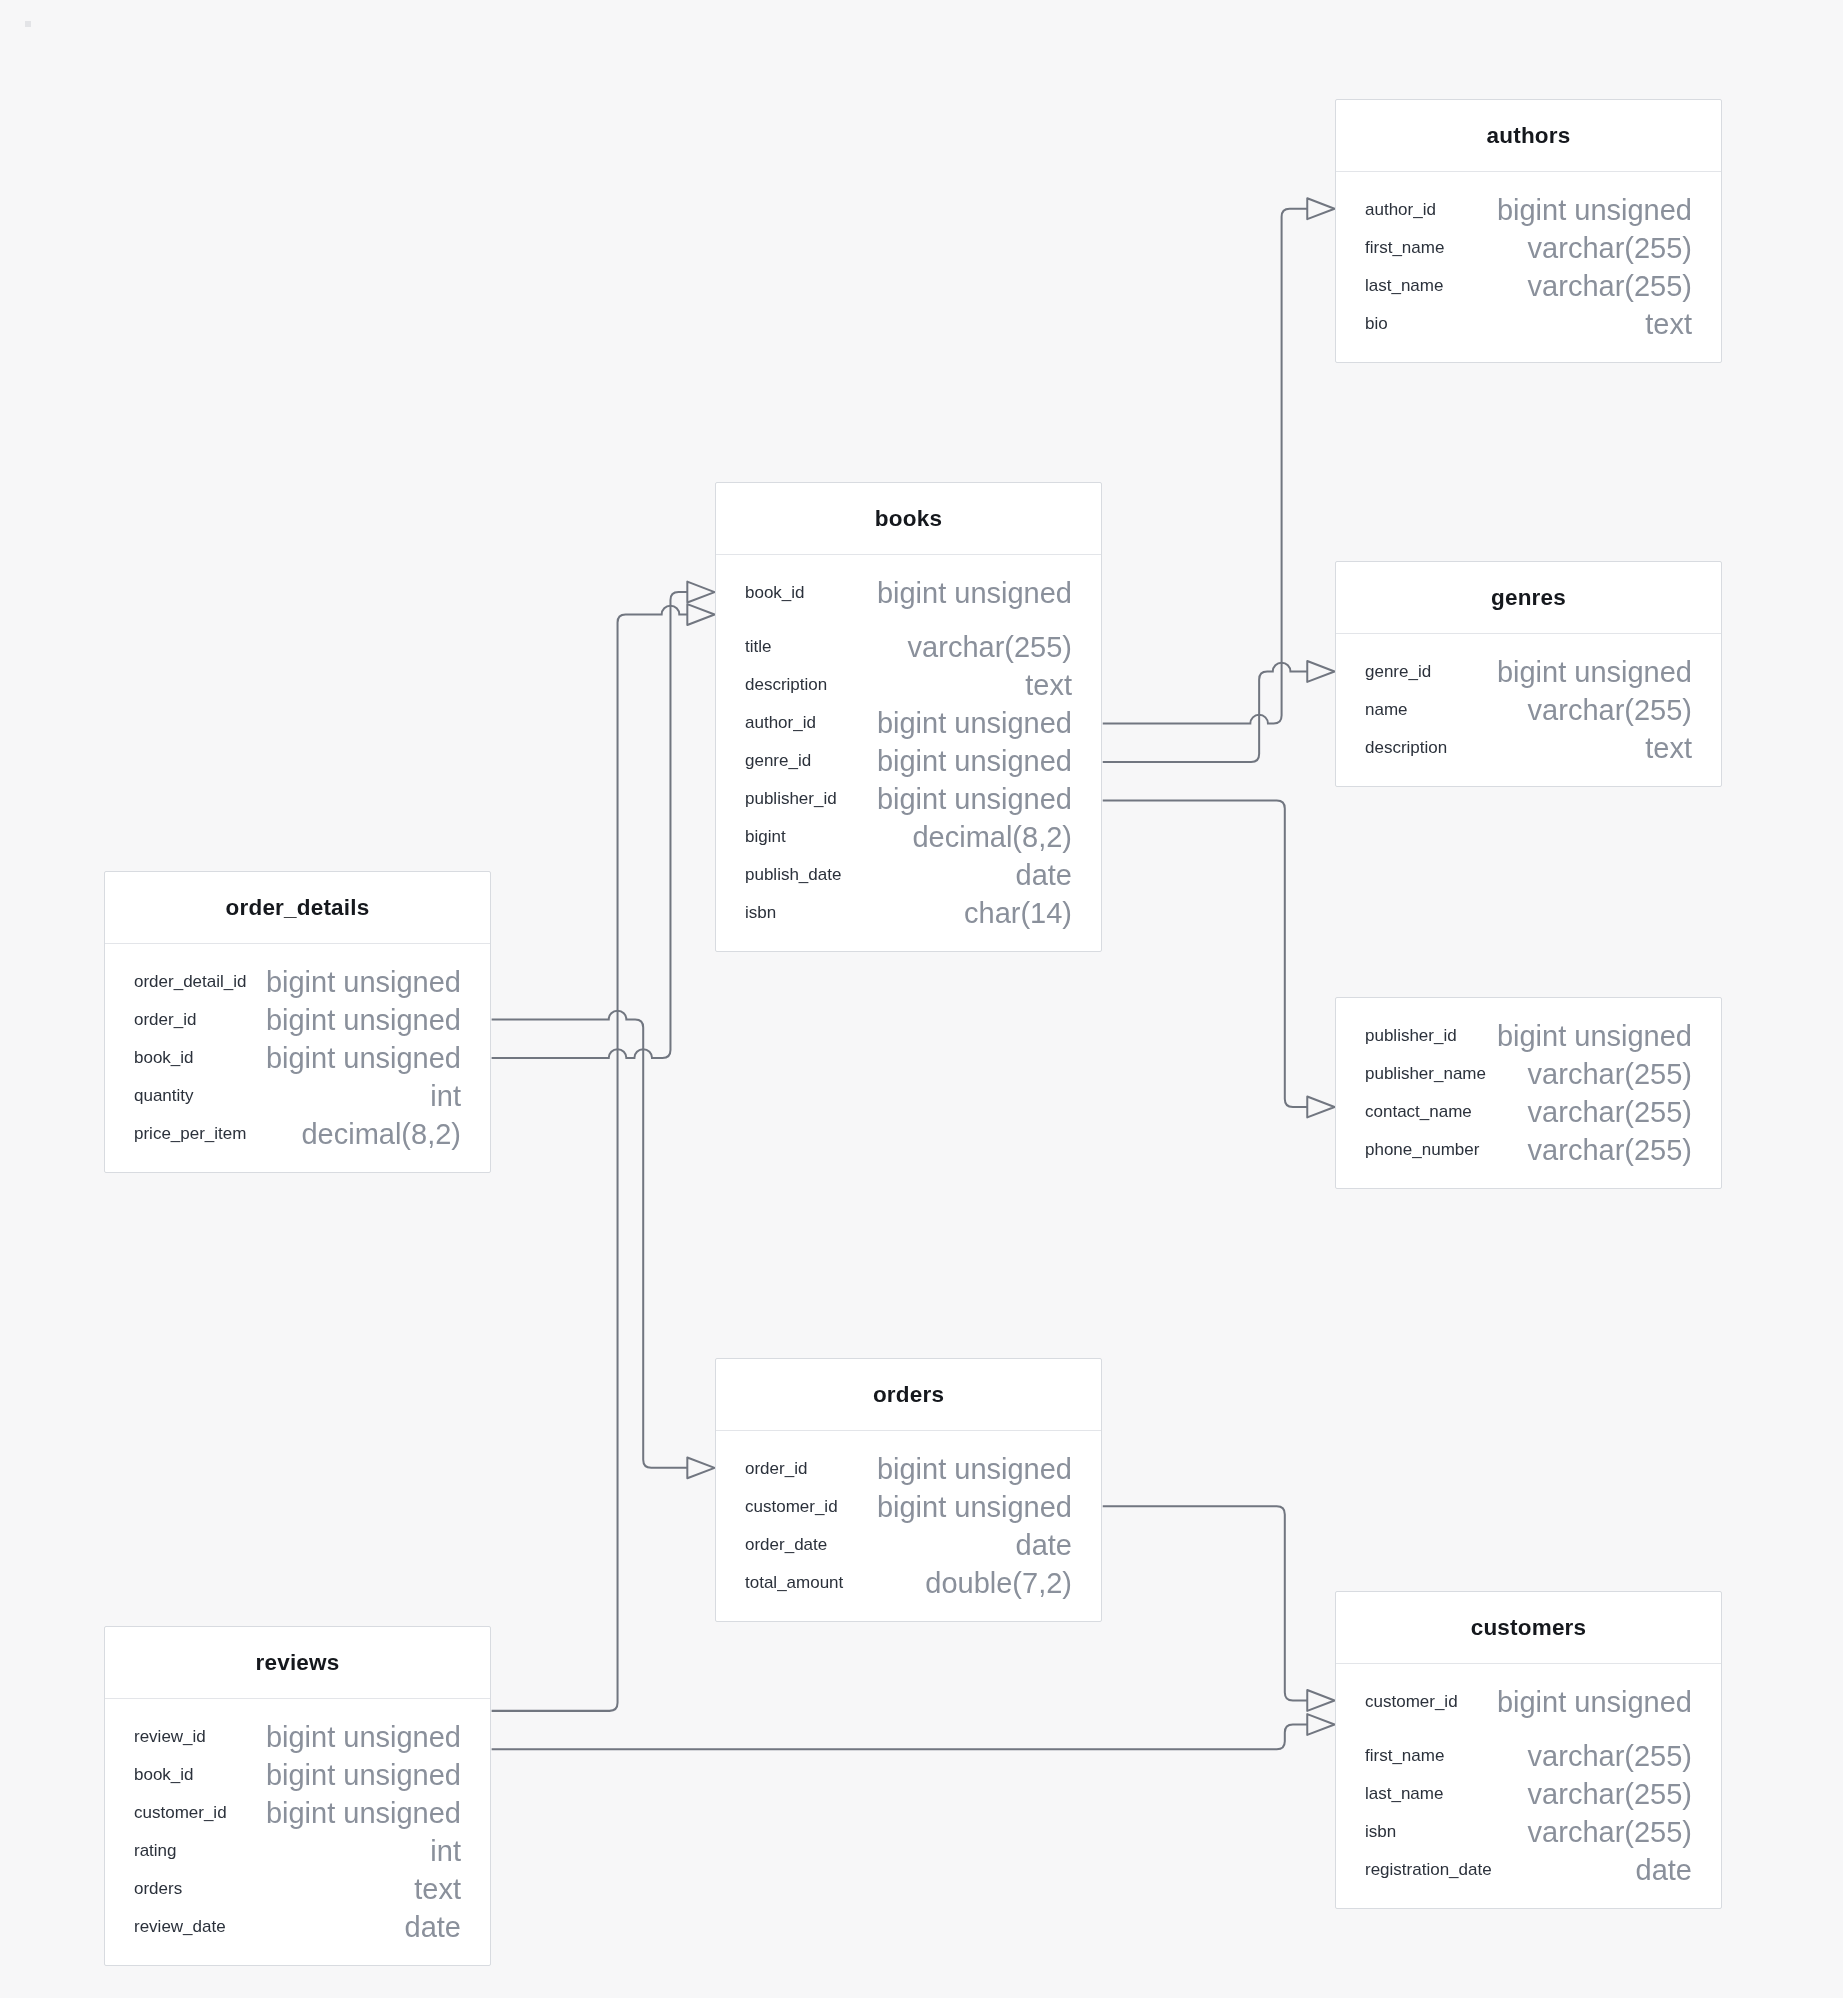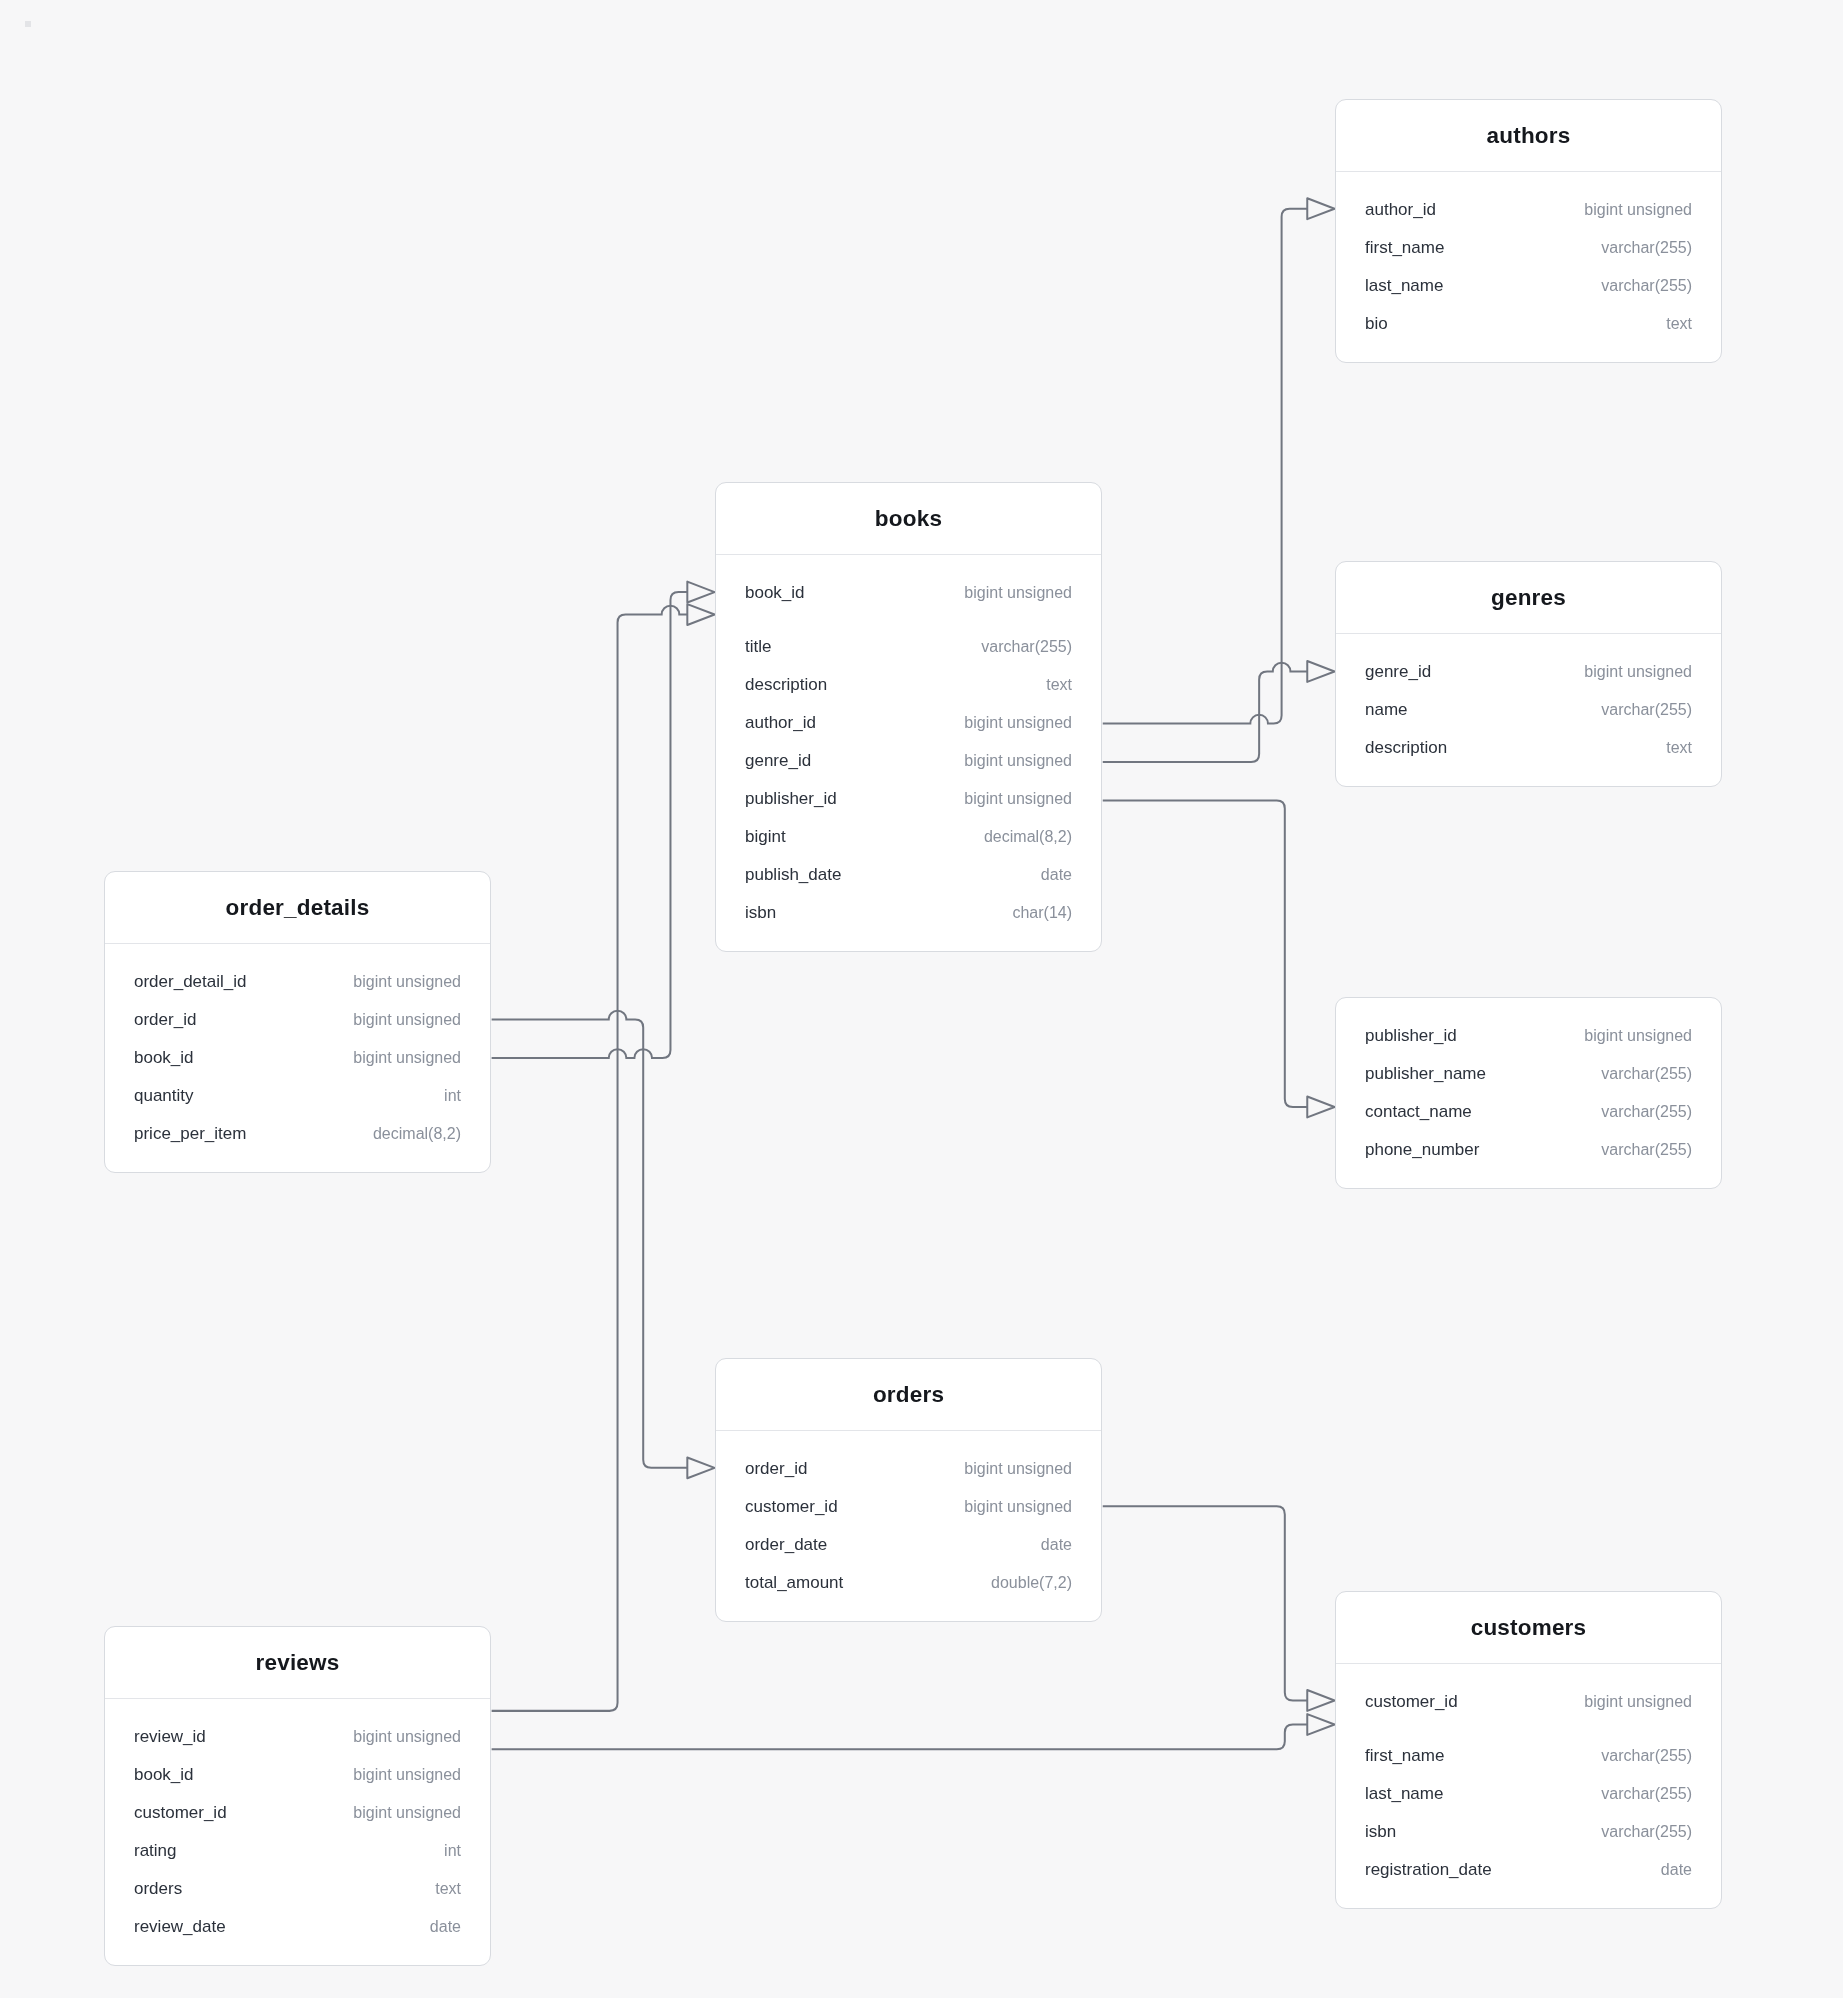--- a/index.html
+++ b/index.html
@@ -24,40 +24,40 @@
   #wires{position:absolute;left:0;top:0;width:1843px;height:1999px;}
   .artifact-dot{
     position:absolute;left:25px;top:21px;width:6.4px;height:5.6px;
     background:#e3e4e7;
   }
   .table{
     position:absolute;
     width:387px;
     background:var(--table-bg);
     border:1.2px solid var(--table-border);
-    border-radius:11px;
+    border-radius:2px;
     box-sizing:border-box;
   }
   .thead{
     height:71px;
     display:flex;align-items:center;justify-content:center;
     border-bottom:1.2px solid var(--divider);
   }
   .ttitle{
     font-size:22.5px;font-weight:700;color:var(--title);
     letter-spacing:0.2px;
   }
   .tbody{padding:19px 0;}
   .row{
     height:38px;
     display:flex;align-items:center;justify-content:space-between;
     padding:0 29px;
   }
   .fname{font-size:17px;color:var(--fname);}
-  .ftype{font-size:16px;color:var(--ftype);}
+  .ftype{font-size:29px;color:var(--ftype);}
   
   #t-books .row:first-child,
   #t-customers .row:first-child{margin-bottom:16px;}
   .wire{fill:none;stroke:var(--line);stroke-width:2.5;}
   .arrowhead{fill:var(--bg);stroke:var(--line);stroke-width:2.5;stroke-linejoin:round;}
 </style>
 </head>
 <body>
 
 <div id="canvas">

